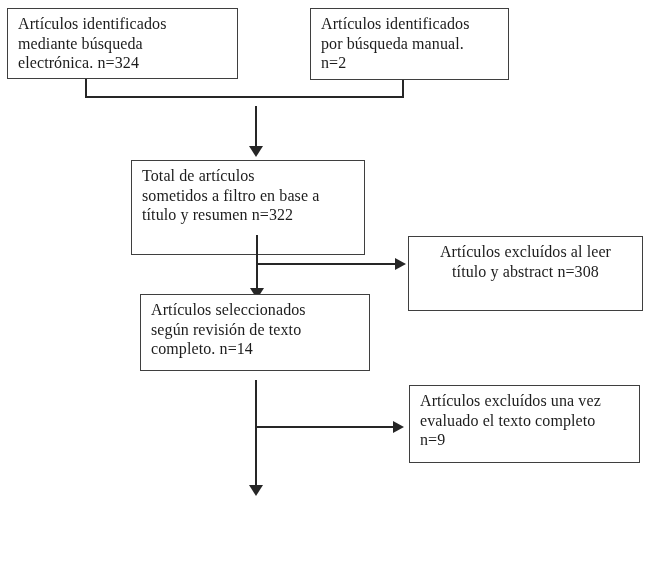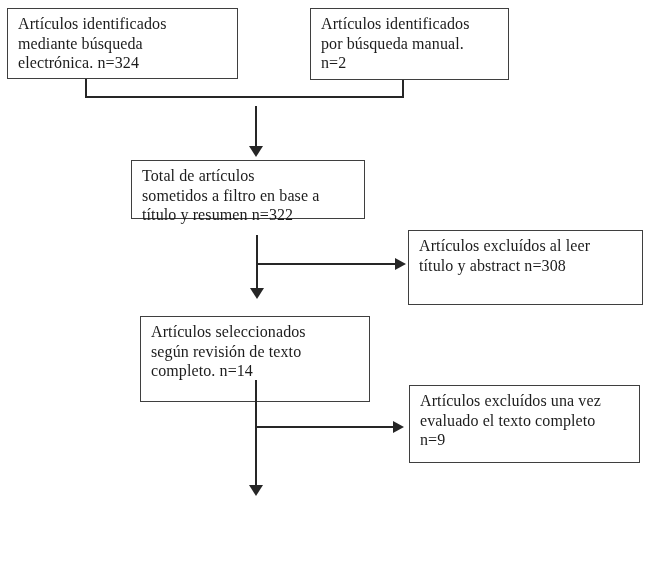--- a/index.html
+++ b/index.html
@@ -62,33 +62,33 @@
 por búsqueda manual.
 n=2</div>
 
   <div class="line v" style="left:85px; top:79px; height:19px;"></div>
   <div class="line v" style="left:402px; top:80px; height:18px;"></div>
   <div class="line h" style="left:85px; top:96px; width:319px;"></div>
 
   <div class="line v" style="left:255px; top:106px; height:41px;"></div>
   <div class="ah ah-down" style="left:249px; top:146px;"></div>
 
-  <div class="box" style="left:131px; top:160px; width:234px; height:59px;">Total de artículos
+  <div class="box" style="left:131px; top:160px; width:234px; height:95px;">Total de artículos
 sometidos a filtro en base a
 título y resumen n=322</div>
 
   <div class="line v" style="left:256px; top:235px; height:54px;"></div>
   <div class="ah ah-down" style="left:250px; top:288px;"></div>
   <div class="line h" style="left:257px; top:263px; width:139px;"></div>
   <div class="ah ah-right" style="left:395px; top:258px;"></div>
 
-  <div class="box" style="left:408px; top:230px; width:235px; height:75px;">Artículos excluídos al leer
+  <div class="box" style="left:408px; top:236px; width:235px; height:75px;text-align:center;">Artículos excluídos al leer
 título y abstract n=308</div>
 
-  <div class="box" style="left:140px; top:316px; width:230px; height:86px;">Artículos seleccionados
+  <div class="box" style="left:140px; top:294px; width:230px; height:77px;">Artículos seleccionados
 según revisión de texto
 completo. n=14</div>
 
   <div class="line v" style="left:255px; top:380px; height:106px;"></div>
   <div class="ah ah-down" style="left:249px; top:485px;"></div>
   <div class="line h" style="left:256px; top:426px; width:138px;"></div>
   <div class="ah ah-right" style="left:393px; top:421px;"></div>
 
   <div class="box" style="left:409px; top:385px; width:231px; height:78px;font-family:Liberation Serif, serif;">Artículos excluídos una vez
 evaluado el texto completo

